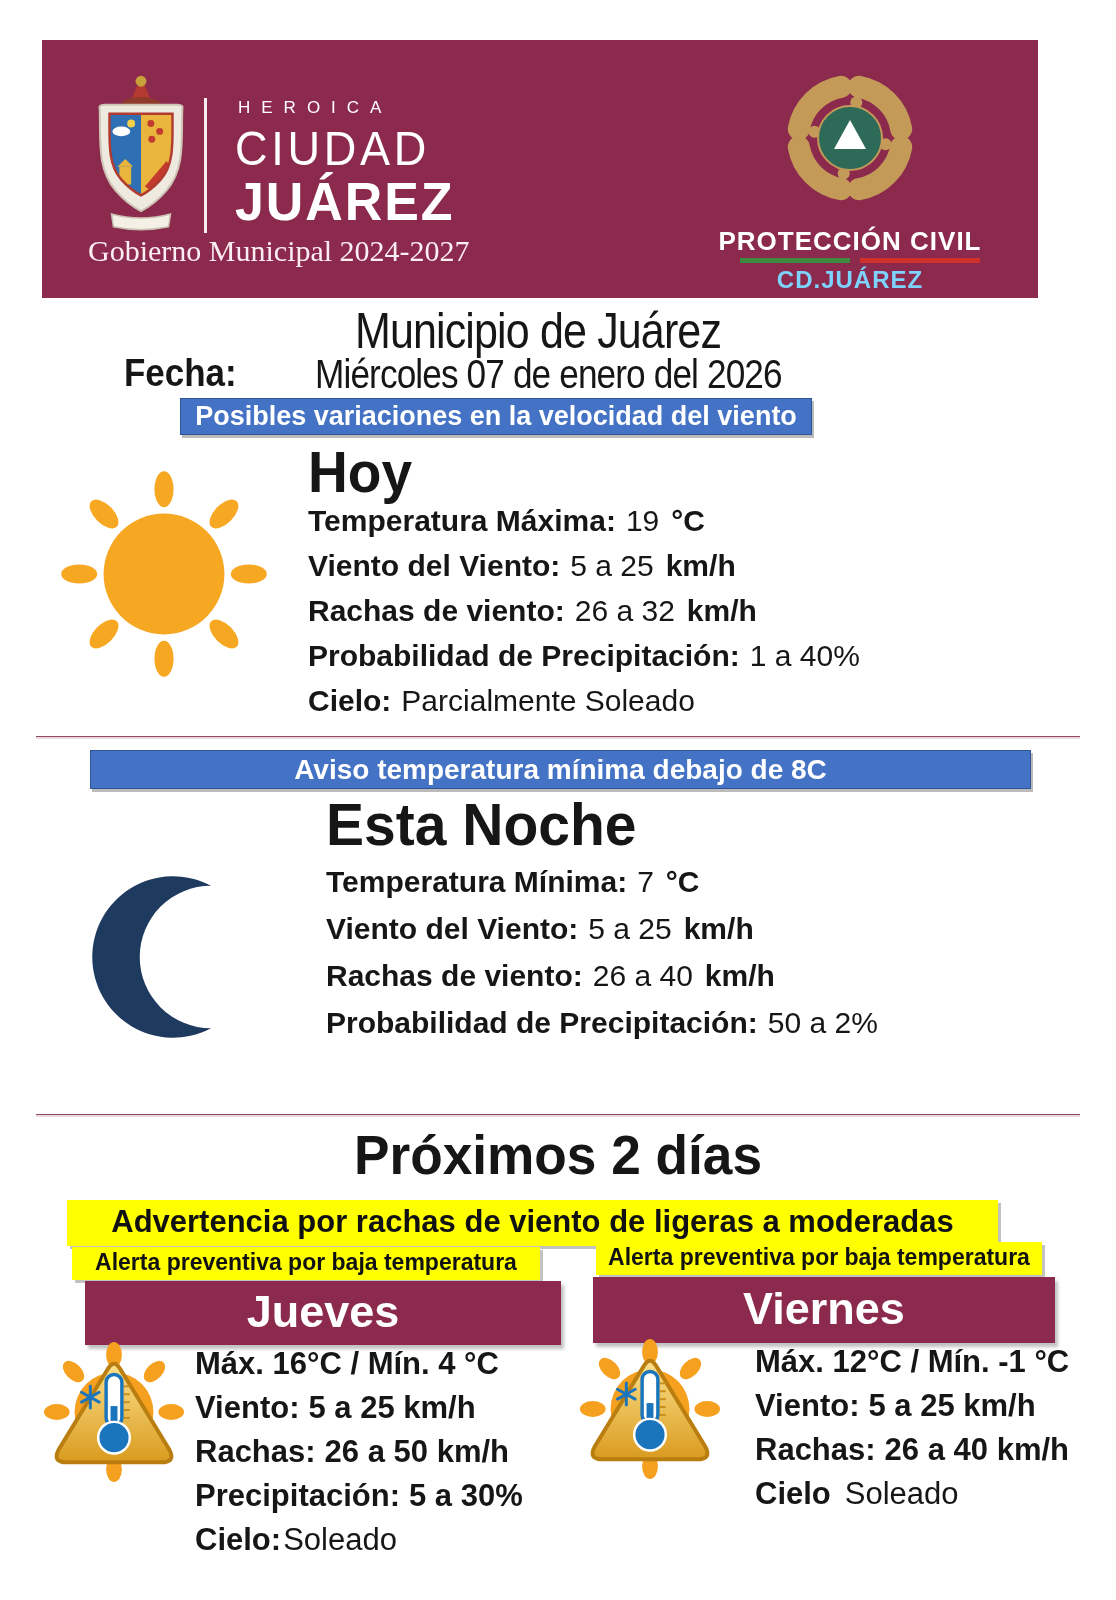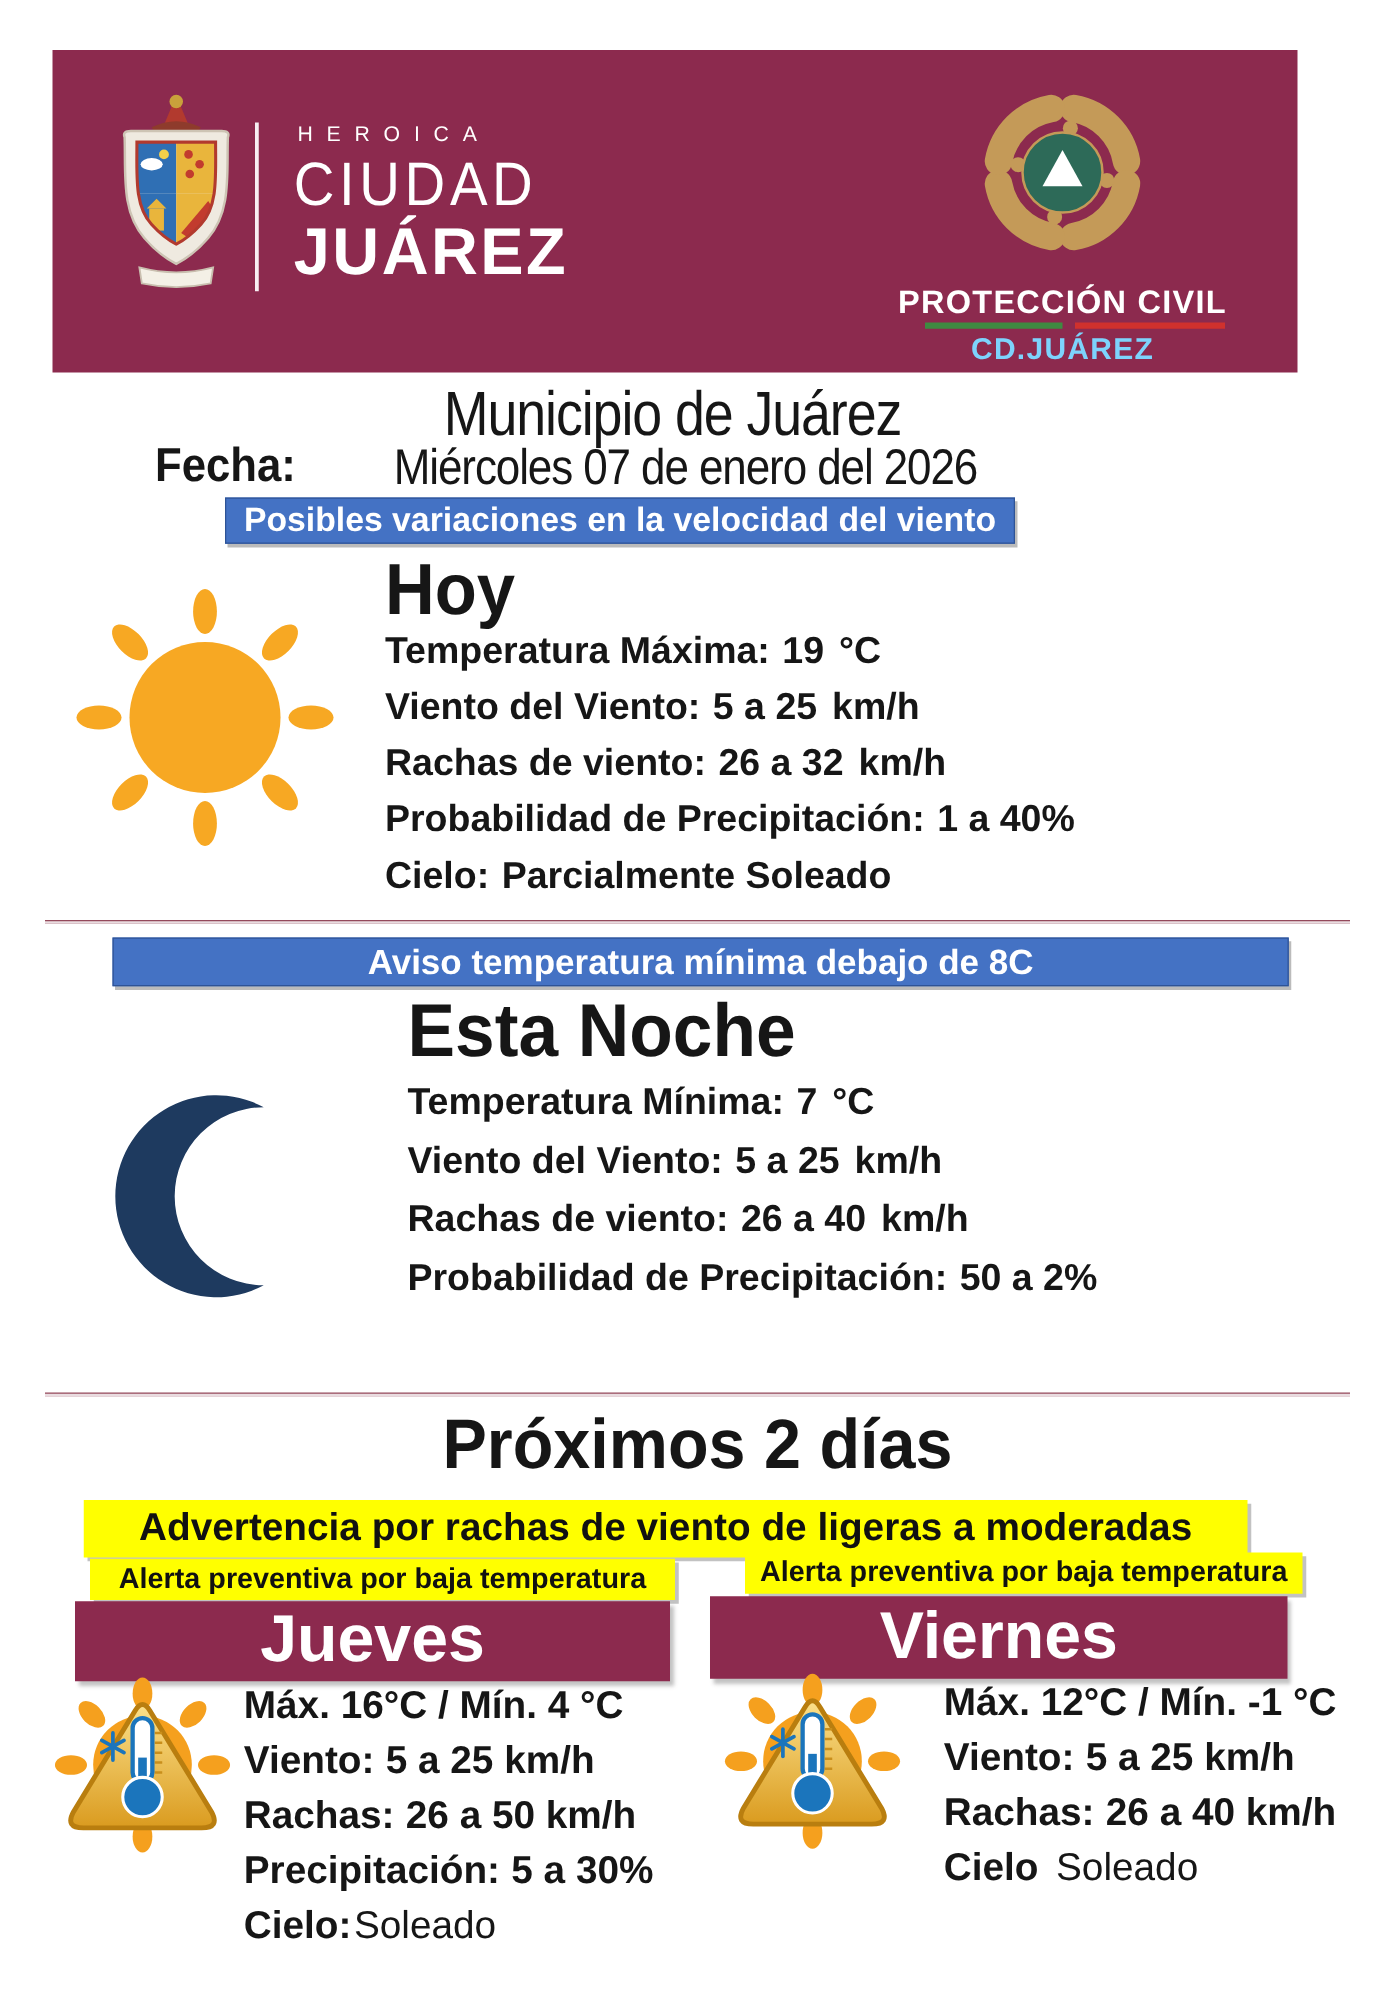--- a/index.html
+++ b/index.html
@@ -39,29 +39,29 @@
   .h-today   { left:308px; top:438px;  font-size:58px; font-weight:800; transform:scaleX(0.95); transform-origin:left top; color:#161616;}
   .h-tonight { left:326px; top:790px;  font-size:60px; font-weight:800; transform:scaleX(0.95); transform-origin:left top; color:#161616;}
   .h-next    { left:258px; top:1122px; width:600px; text-align:center; font-size:56px; font-weight:800; transform:scaleX(0.95); color:#161616;}
 
   
   .rows { white-space:nowrap; }
   .frow { font-size:30px; color:#161616; }
   .rows-today .frow { line-height:45px; }
   .rows-night .frow { line-height:47px; }
   .flbl { font-weight:800; }
-  .fval { margin-left:10px; font-weight:700; }
+  .fval { margin-left:10px; font-weight:400; }
   .funit { margin-left:12px; font-weight:800; }
 
   
   .divider { left:36px; width:1044px; height:3px; background:#94495B; border-bottom:2px solid #E9DCE0; }
 
   
-  .day-header { background:#8C2A4E; color:#fff; text-align:center; font-weight:800; font-size:53px;
-                box-shadow:3px 4px 3px rgba(80,80,80,0.35); }
+  .day-header { background:#8C2A4E; color:#fff; text-align:center; font-weight:800; font-size:45px;
+                box-shadow:3px 4px 3px rgba(80,80,80,0.35);margin-left:25px; }
   .day-header-jueves  { left:60px;  top:1281px; width:476px; height:64px; line-height:62px; }
   .day-header-viernes { left:568px; top:1277px; width:462px; height:66px; line-height:64px; }
   .daycol { white-space:nowrap; }
   .drow { font-size:31px; line-height:44px; font-weight:800; color:#161616; }
   .dval { margin-left:9px; }
   .cval { margin-left:6px; font-weight:400; }
 </style>
 </head>
 <body>
 
@@ -93,20 +93,21 @@
       </g>
       <path d="M28,44 L92,44 C92,72 94,96 80,111 Q70,122 60,127 Q50,122 40,111 C26,96 28,72 28,44 Z" fill="none" stroke="#B23A2E" stroke-width="2.5"></path>
       <path d="M30,146 Q60,154 90,146 L88,159 Q60,165 32,159 Z" fill="#F4F0E6" stroke="#C9BFAF" stroke-width="1.5"></path>
     </svg>
 
     <div class="abs crest-divider"></div>
 
     <div class="abs heroica">HEROICA</div>
     <div class="abs ciudad">CIUDAD</div>
     <div class="abs juarez">JUÁREZ</div>
+    <div class="abs gobierno">Gobierno Municipal 2024-2027</div>
 
     <svg class="abs" style="left:728px; top:18px;" width="160" height="160" viewBox="-80 -80 160 160">
       <g stroke="#C49A58" stroke-width="22" fill="none" stroke-linecap="round">
         <path d="M9,-51.2 A52,52 0 0 1 51.2,-9"></path>
         <path d="M51.2,9 A52,52 0 0 1 9,51.2"></path>
         <path d="M-9,51.2 A52,52 0 0 1 -51.2,9"></path>
         <path d="M-51.2,-9 A52,52 0 0 1 -9,-51.2"></path>
       </g>
       <g fill="#C49A58">
         <circle cx="6.3" cy="-35.5" r="6"></circle>

